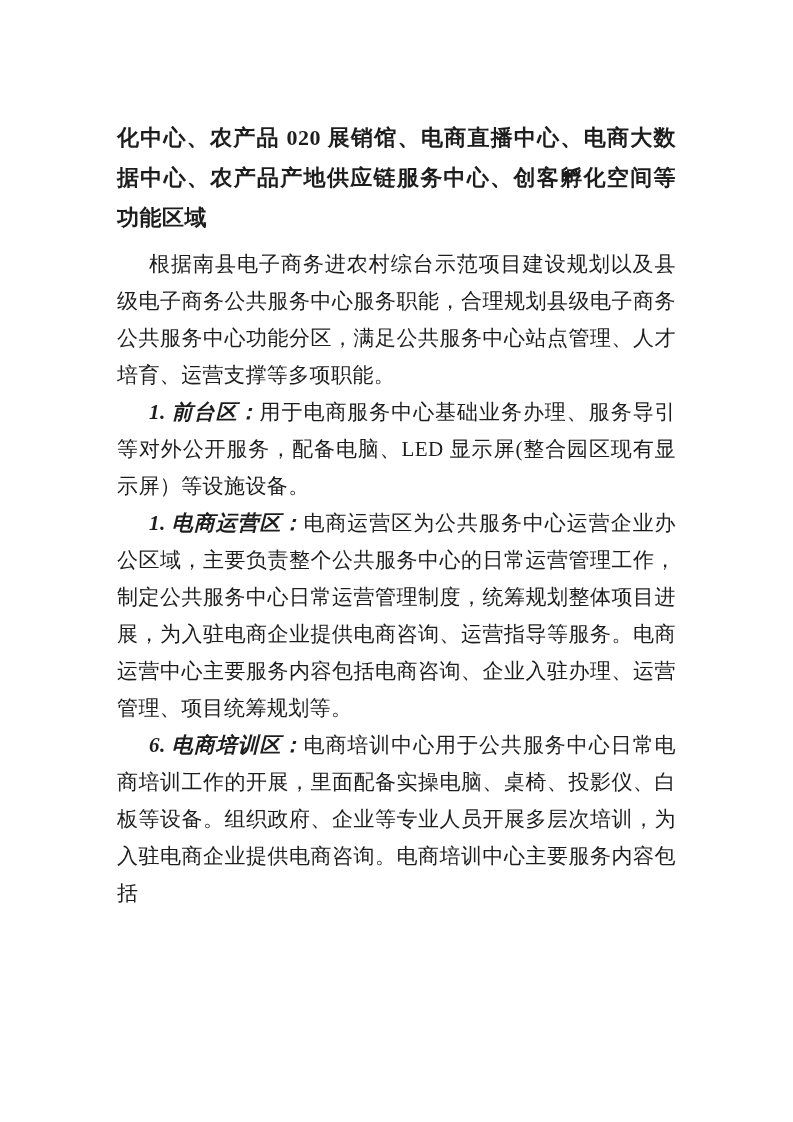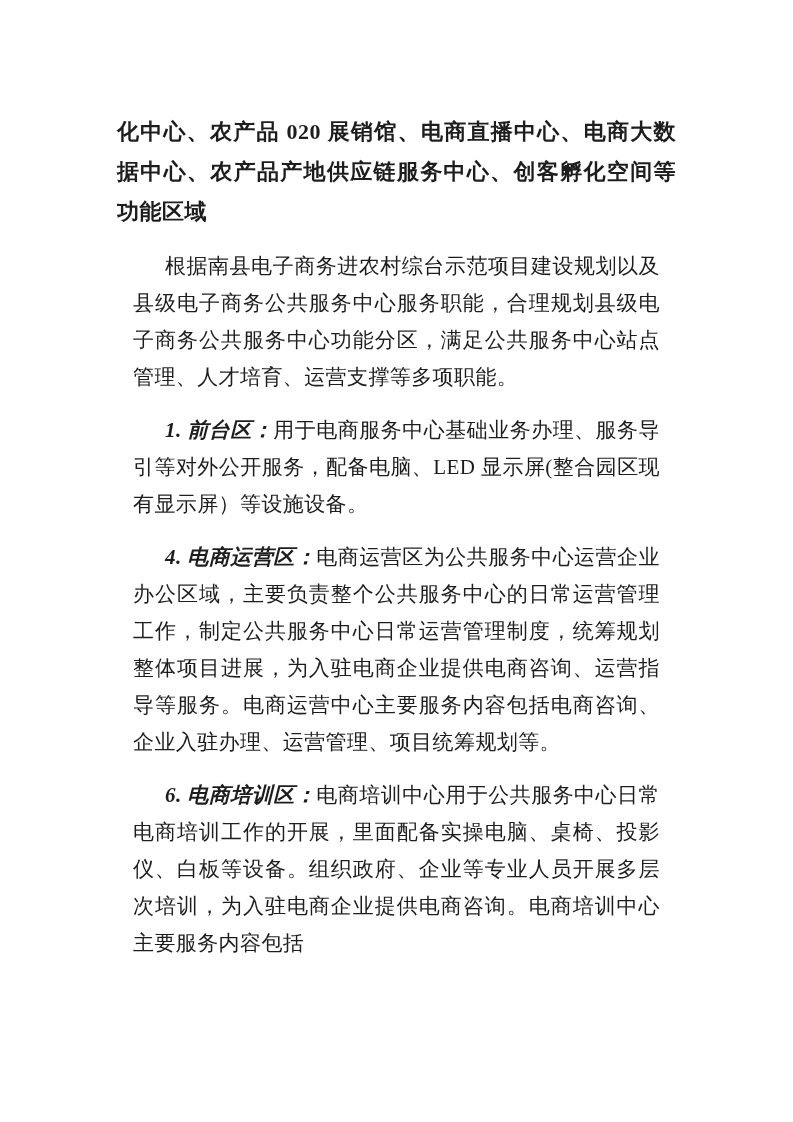--- a/index.html
+++ b/index.html
@@ -13,34 +13,34 @@
     width: 793px;
     height: 1122px;
     background: #ffffff;
     overflow: hidden;
     font-family: "Liberation Serif", "DejaVu Serif", serif;
     color: #1d1d1d;
   }
   .content {
     position: absolute;
     left: 117px;
-    top: 112px;
+    top: 118px;
     width: 559px;
   }
   .heading {
     margin: 0 0 8px 0;
     font-size: 22px;
     font-weight: 700;
     line-height: 40px;
     text-align: justify;
     text-justify: inter-ideograph;
     letter-spacing: 0.5px;
   }
   p.body {
-    margin: 16px;
+    margin: 0;
     font-size: 21px;
     line-height: 37px;
     text-align: justify;
     text-justify: inter-ideograph;
     letter-spacing: 0.4px;
   }
   p.body.indent {
     text-indent: 32px;
   }
   b.lead {
@@ -55,18 +55,18 @@
   <div class="content">
 
     <p class="heading">化中心、农产品 020 展销馆、电商直播中心、电商大数据中心、农产品产地供应链服务中心、创客孵化空间等功能区域</p>
 
     <p class="body indent"><b class="lead"></b><span>根据南县电子商务进农村综台示范项目建设规划以及县级电子商务公共服务中心服务职能，合理规划县级电子商务公共服务中心功能分区，满足公共服务中心站点管理、人才培育、运营支撑等多项职能。</span></p>
 
 
 
     <p class="body indent"><b class="lead">1. 前台区：</b><span>用于电商服务中心基础业务办理、服务导引等对外公开服务，配备电脑、LED 显示屏(整合园区现有显示屏）等设施设备。</span></p>
 
-    <p class="body indent"><b class="lead">4. 电商运营区：</b><span>电商运营区为公共服务中心运营企业办公区域，主要负责整个公共服务中心的日常运营管理工作，制定公共服务中心日常运营管理制度，统筹规划整体项目进展，为入驻电商企业提供电商咨询、运营指导等服务。电商运营中心主要服务内容包括电商咨询、企业入驻办理、运营管理、项目统筹规划等。</span></p>
+    <p class="body indent"><b class="lead">1. 电商运营区：</b><span>电商运营区为公共服务中心运营企业办公区域，主要负责整个公共服务中心的日常运营管理工作，制定公共服务中心日常运营管理制度，统筹规划整体项目进展，为入驻电商企业提供电商咨询、运营指导等服务。电商运营中心主要服务内容包括电商咨询、企业入驻办理、运营管理、项目统筹规划等。</span></p>
 
     <p class="body indent"><b class="lead">6. 电商培训区：</b><span>电商培训中心用于公共服务中心日常电商培训工作的开展，里面配备实操电脑、桌椅、投影仪、白板等设备。组织政府、企业等专业人员开展多层次培训，为入驻电商企业提供电商咨询。电商培训中心主要服务内容包括</span></p>
 
   </div>
 </div>
 
 </body></html>

